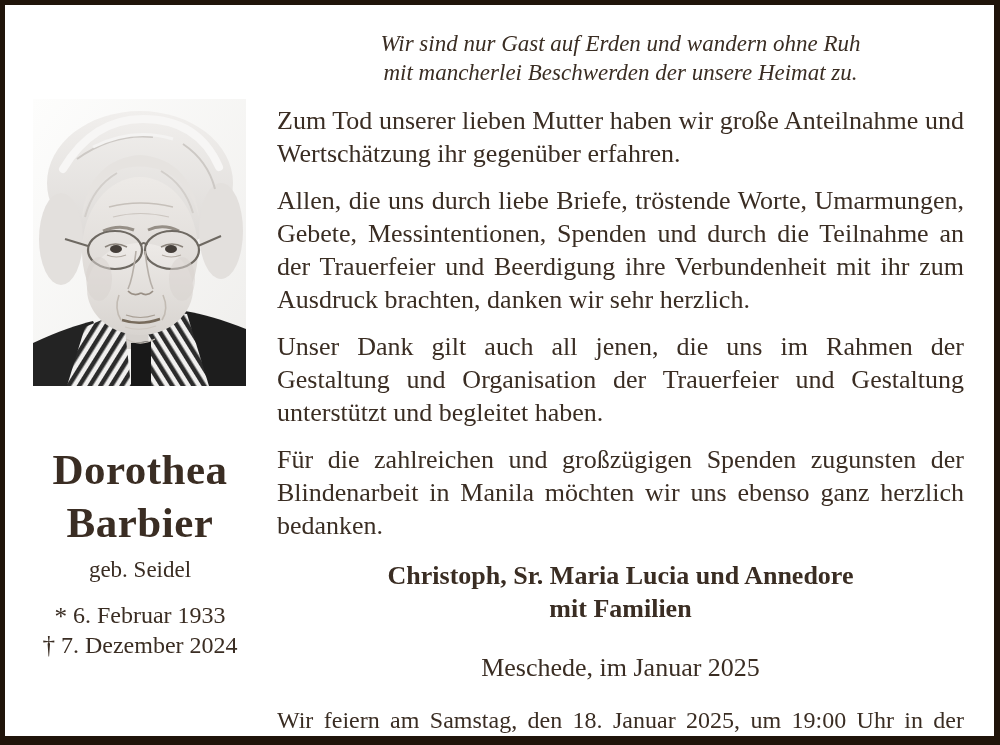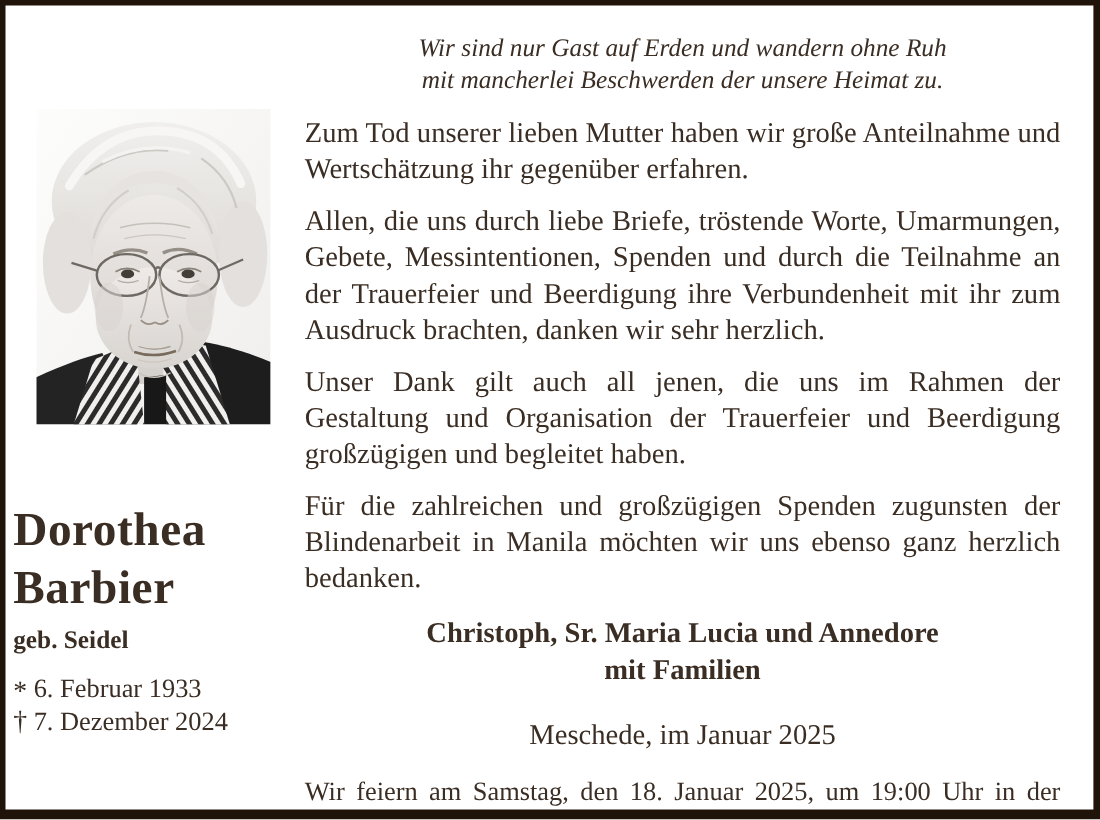--- a/index.html
+++ b/index.html
@@ -14,29 +14,29 @@
     font-family:"Liberation Serif","DejaVu Serif",serif;
     color:#3a2d23;
     overflow:hidden;
   }
   
   .photo{
     position:absolute;left:28px;top:94px;width:213px;height:287px;
   }
   .photo svg{display:block;width:100%;height:100%;}
   .name-block{
-    position:absolute;left:7px;top:450px;width:256px;
-    text-align:left;
+    position:absolute;left:7px;top:438px;width:256px;
+    text-align:center;
   }
   .name-line{
     font-size:43px;line-height:53px;font-weight:700;
     letter-spacing:0.5px;
   }
   .maiden{
-    font-size:23px;line-height:28px;margin-top:7px;font-weight:700;
+    font-size:23px;line-height:28px;margin-top:7px;font-weight:400;
   }
   .dates{
     margin-top:16px;font-size:24px;line-height:30px;
   }
   .date-symbol{display:inline-block;font-size:1.05em;}
   .star{transform:translateY(2px);}
   
   .right-col{
     position:absolute;left:272px;top:24px;width:687px;
   }
@@ -172,21 +172,21 @@
 
   <div class="right-col">
 
     <div class="epigraph">
       <div>Wir sind nur Gast auf Erden und wandern ohne Ruh</div>
       <div>mit mancherlei Beschwerden der unsere Heimat zu.</div>
     </div>
 
     <p class="body-par">Zum Tod unserer lieben Mutter haben wir große Anteilnahme und Wertschätzung ihr gegenüber erfahren.</p>
     <p class="body-par">Allen, die uns durch liebe Briefe, tröstende Worte, Umarmungen, Gebete, Messintentionen, Spenden und durch die Teilnahme an der Trauerfeier und Beerdigung ihre Verbundenheit mit ihr zum Ausdruck brachten, danken wir sehr herzlich.</p>
-    <p class="body-par">Unser Dank gilt auch all jenen, die uns im Rahmen der Gestaltung und Organisation der Trauerfeier und Beerdigung großzügigen und begleitet haben.</p>
+    <p class="body-par">Unser Dank gilt auch all jenen, die uns im Rahmen der Gestaltung und Organisation der Trauerfeier und Gestaltung unterstützt und begleitet haben.</p>
     <p class="body-par">Für die zahlreichen und großzügigen Spenden zugunsten der Blindenarbeit in Manila möchten wir uns ebenso ganz herzlich bedanken.</p>
 
     <div class="signature">
       <div>Christoph, Sr. Maria Lucia und Annedore</div>
       <div>mit Familien</div>
     </div>
 
     <div class="dateline">Meschede, im Januar 2025</div>
 
     <div class="service-note">Wir feiern am Samstag, den 18. Januar 2025, um 19:00 Uhr in der Pfarr­kirche St. Walburga in Meschede das Sechswochenamt für unsere Mutter.</div>

